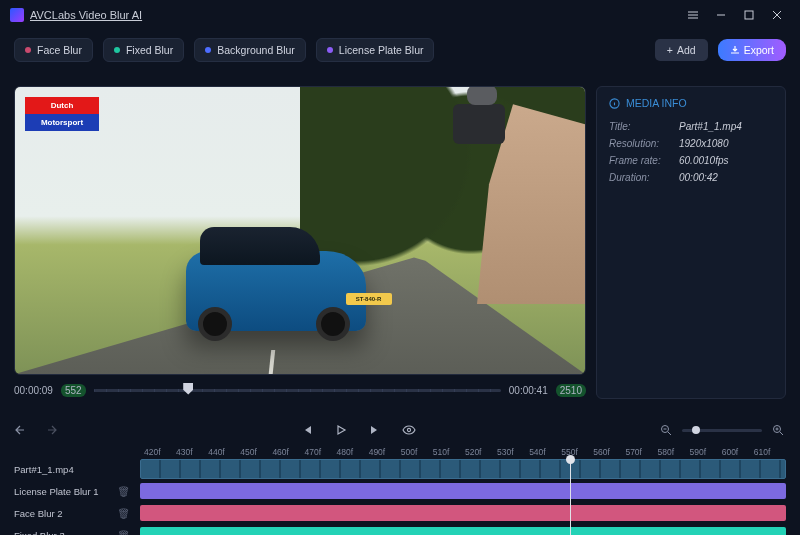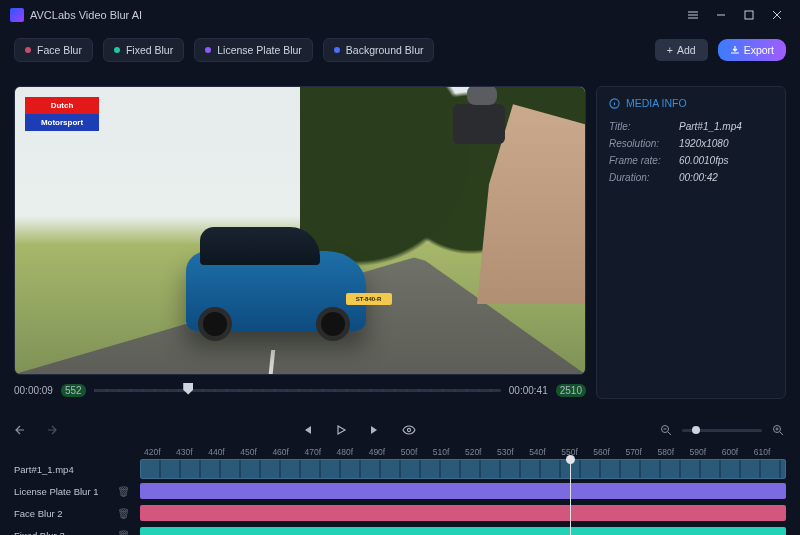--- a/index.html
+++ b/index.html
@@ -9,21 +9,21 @@
     font-family: -apple-system, "Segoe UI", Arial, sans-serif;
     color: #c8ccd6;
     font-size: 11px;
     overflow: hidden;
   }
   .titlebar {
     height: 30px; display: flex; align-items: center;
     justify-content: space-between;
     padding: 0 10px;
   }
-  .title-left { display:flex; align-items:center; gap:6px; }
+  .title-left { display:flex; align-items:center; gap:6px;text-decoration:underline; }
   .logo { width:14px;height:14px;background:linear-gradient(135deg,#2c58ff,#9b3dff);border-radius:2px; }
   .winbtns { display:flex; gap:2px; }
   .winbtn { width:26px;height:22px;display:flex;align-items:center;justify-content:center;border-radius:3px;color:#c8ccd6; cursor:pointer;}
 
   .toolbar {
     height: 40px; display:flex; align-items:center; padding: 0 14px;
     gap:10px;
   }
   .tool-pill {
     display:flex; align-items:center; gap:6px;
@@ -160,27 +160,27 @@
 
 <div class="toolbar">
   <div class="tool-pill face">
     <span class="dot"></span>
     <span>Face Blur</span>
   </div>
   <div class="tool-pill fixed">
     <span class="dot"></span>
     <span>Fixed Blur</span>
   </div>
+  <div class="tool-pill bg">
+    <span class="dot"></span>
+    <span>Background Blur</span>
+  </div>
   <div class="tool-pill lp">
     <span class="dot"></span>
     <span>License Plate Blur</span>
-  </div>
-  <div class="tool-pill bg">
-    <span class="dot"></span>
-    <span>Background Blur</span>
   </div>
   <div class="spacer"></div>
   <div class="btn-add">
     <span>+</span>
     <span>Add</span>
   </div>
   <div class="btn-export">
     <svg width="10" height="10" viewBox="0 0 10 10">
         <path d="M5 1v5M3 4l2 2 2-2M1 8h8" stroke="#fff" stroke-width="1.2" fill="none"></path>
       </svg>

